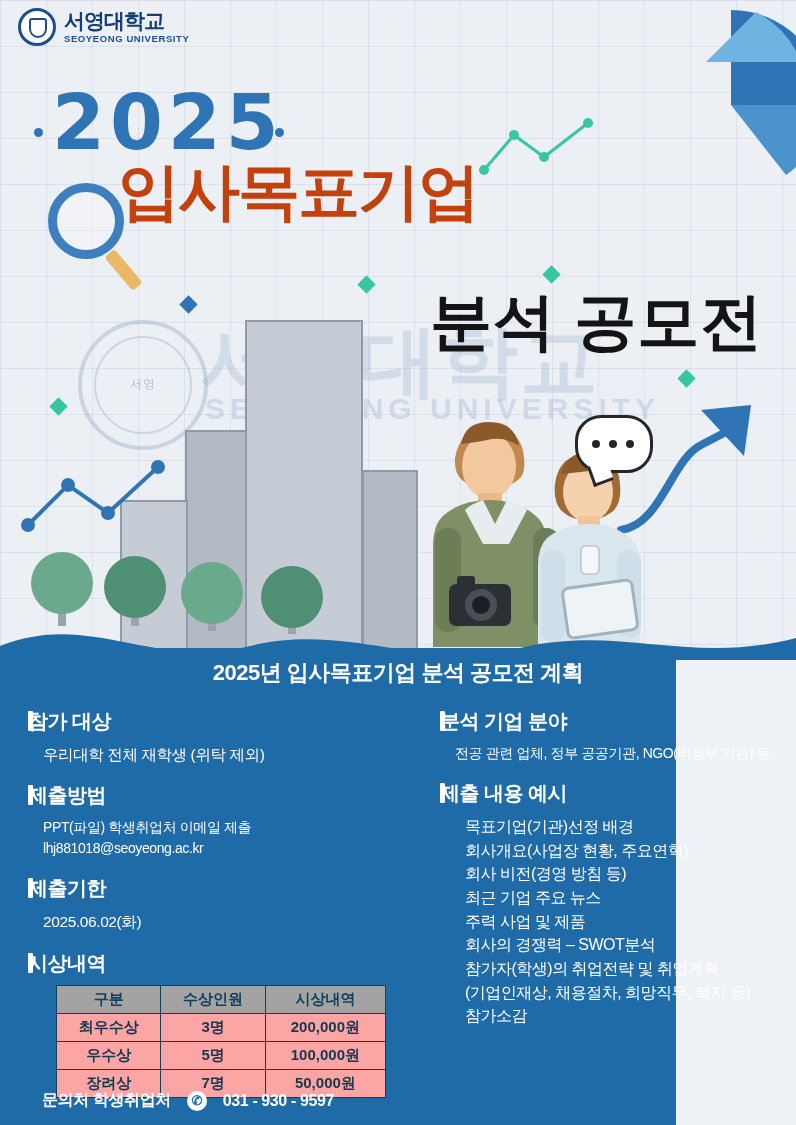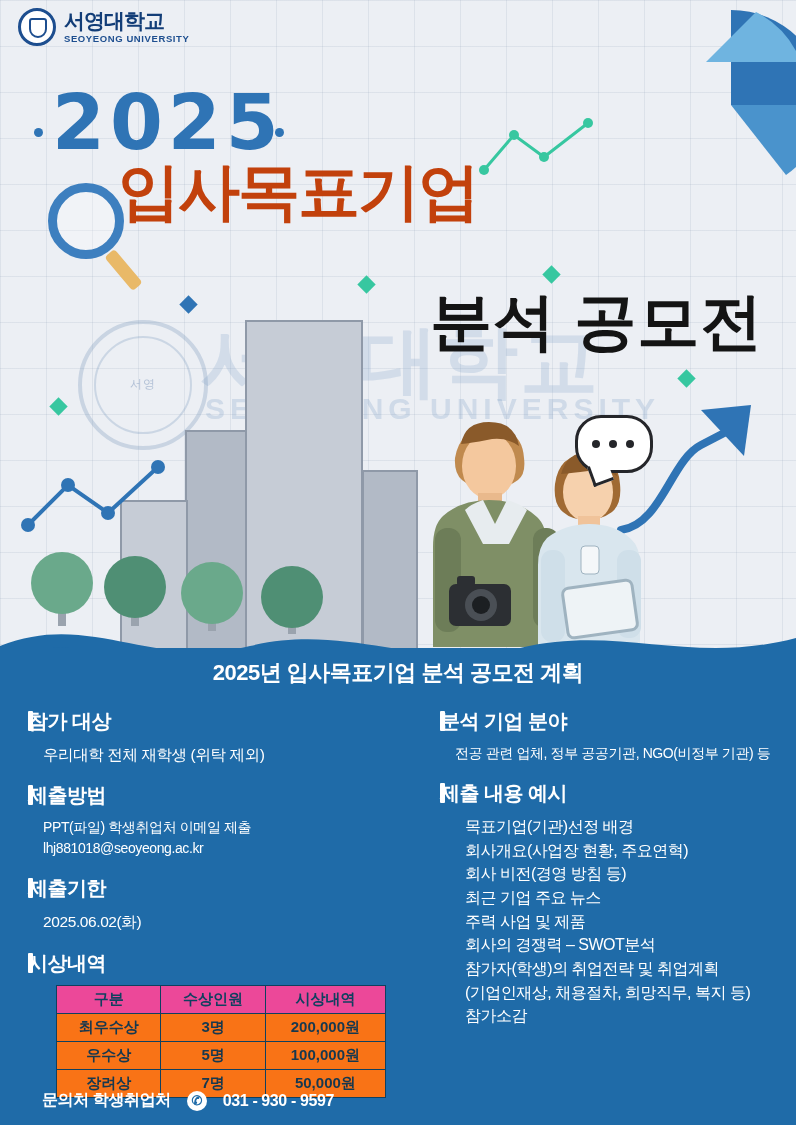--- a/index.html
+++ b/index.html
@@ -122,21 +122,21 @@
     background:#fff;border-left:3px solid #25262a;border-bottom:3px solid #25262a;
     transform:rotate(-20deg);
   }
   .bubble i{position:absolute;width:8px;height:8px;border-radius:50%;background:#25262a;top:22px;}
 
   
   .wave{position:absolute;left:0;top:600px;width:796px;height:80px;}
 
   
   .bottom{
-    position:absolute;left:0;top:648px;width:796px;height:477px;
+    position:absolute;left:0;top:648px;width:676px;height:477px;
     background:#1f6ba8;
   }
   .banner{
     position:absolute;left:0;top:10px;width:796px;text-align:center;
     color:#ffffff;font-size:22px;font-weight:bold;letter-spacing:-.5px;
   }
   .col-l{position:absolute;left:28px;top:60px;width:360px;color:#fff;}
   .col-r{position:absolute;left:440px;top:60px;width:360px;color:#fff;}
   .head{
     position:relative;padding-left:0;font-size:20px;font-weight:bold;margin-bottom:8px;
@@ -145,25 +145,25 @@
   .head:before{
     content:"";position:absolute;left:0;top:3px;width:5px;height:20px;background:#ffffff;border-radius:1px;
   }
   .body-t{font-size:15.5px;line-height:1.5;letter-spacing:-.4px;padding-left:15px;}
   .body-s{font-size:14px;line-height:1.5;letter-spacing:-.4px;padding-left:15px;}
   .blk{margin-bottom:16px;}
   .list{font-size:16px;line-height:1.48;letter-spacing:-.5px;padding-left:25px;}
 
   table{border-collapse:collapse;margin:8px 0 0 28px;width:330px;}
   th{
-    background:#ec4899;color:#10405f;font-size:15px;font-weight:bold;
+    background:#a3a3a3;color:#10405f;font-size:15px;font-weight:bold;
     border:1.5px solid #10405f;padding:4px 0;text-align:center;
   }
   td{
-    background:#f97316;color:#16384f;font-size:15px;font-weight:bold;
+    background:#fca5a5;color:#16384f;font-size:15px;font-weight:bold;
     border:1.5px solid #10405f;padding:4px 0;text-align:center;
   }
   .contact{
     position:absolute;left:42px;bottom:14px;display:flex;align-items:center;gap:16px;
     color:#fff;font-size:16px;font-weight:bold;letter-spacing:-.4px;
   }
   .phone-ic{
     width:20px;height:20px;border-radius:50%;background:#fff;color:#1f6ba8;
     font-size:13px;display:flex;align-items:center;justify-content:center;
   }

